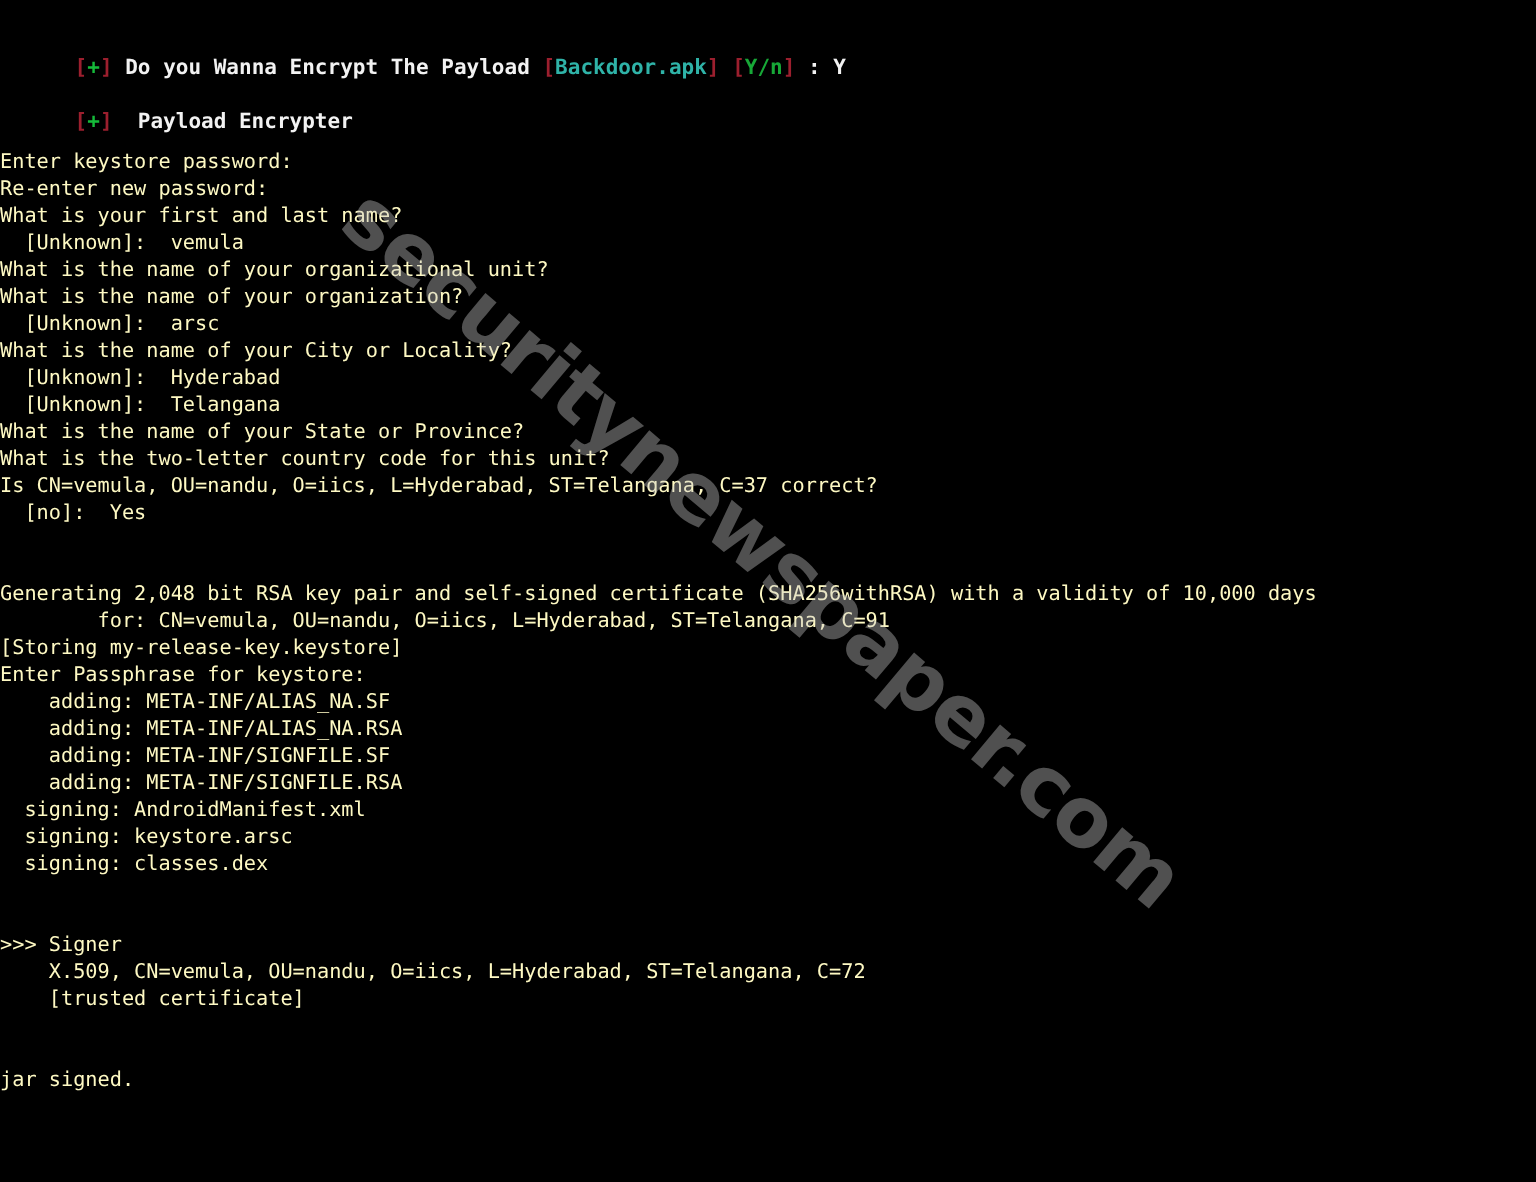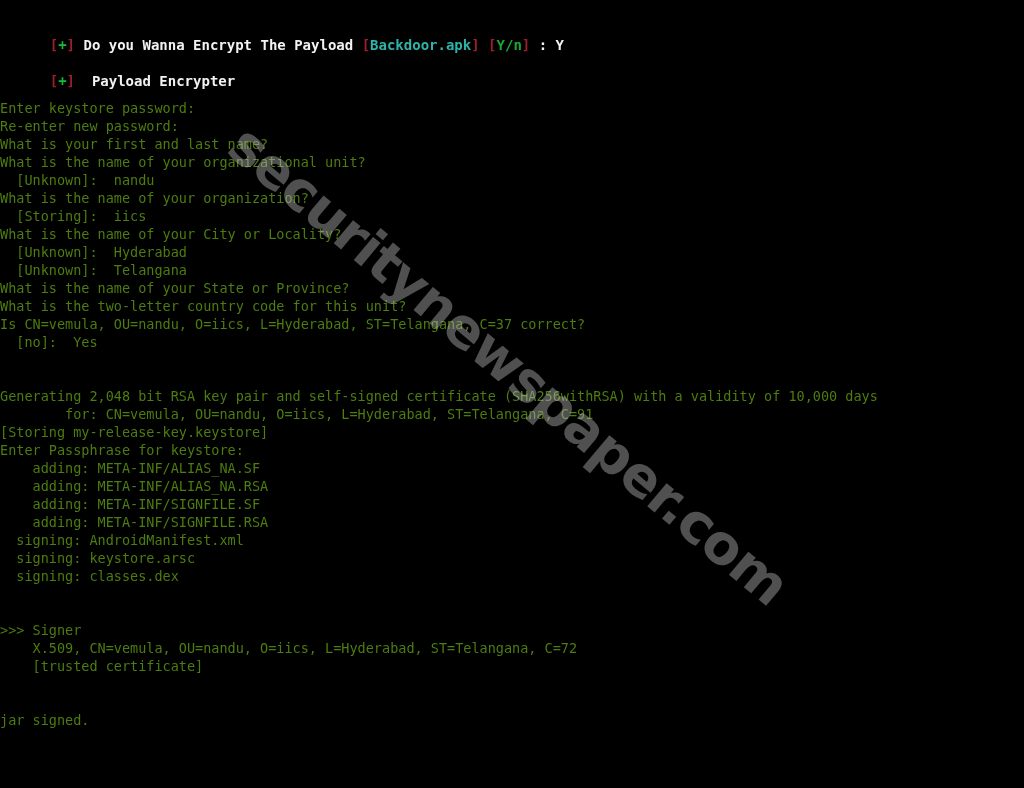--- a/index.html
+++ b/index.html
@@ -32,21 +32,21 @@
     font-family: "DejaVu Sans Mono", "Liberation Mono", monospace;
     font-size: 13.5px;
     line-height: 18px;
     height: 18px;
     white-space: pre;
     letter-spacing: 0px;
     padding-left: 0px;
   }
 
   
-  .c-blue    { color: #4d7c0f; }
+  .c-blue    { color: #fef9c3; }
   .c-white   { color: #f2f2f2; font-weight: bold; }
   .c-red     { color: #9c1f2e; font-weight: bold; }
   .c-green   { color: #15bb3a; font-weight: bold; }
   .c-cyan    { color: #2fb3a8; font-weight: bold; }
   .c-greenb  { color: #17a837; font-weight: bold; }
 
   .spacer { height: 18px; }
   .spacer-sm { height: 9px; }
 
   
@@ -96,24 +96,24 @@
     <span class="c-red">[</span><span class="c-green">+</span><span class="c-red">]</span><span class="c-white">  </span><span class="c-white">Payload Encrypter</span>
   </div>
 
   <div class="spacer"></div>
   <div class="spacer-sm"></div>
 
   <div>
     <div class="line c-blue">Enter keystore password:</div>
     <div class="line c-blue">Re-enter new password:</div>
     <div class="line c-blue">What is your first and last name?</div>
+    <div class="line c-blue">  [Unknown]:  vemula</div>
     <div class="line c-blue">What is the name of your organizational unit?</div>
-    <div class="line c-blue">  [Unknown]:  nandu</div>
     <div class="line c-blue">What is the name of your organization?</div>
-    <div class="line c-blue">  [Storing]:  iics</div>
+    <div class="line c-blue">  [Unknown]:  arsc</div>
     <div class="line c-blue">What is the name of your City or Locality?</div>
     <div class="line c-blue">  [Unknown]:  Hyderabad</div>
     <div class="line c-blue">  [Unknown]:  Telangana</div>
     <div class="line c-blue">What is the name of your State or Province?</div>
     <div class="line c-blue">What is the two-letter country code for this unit?</div>
     <div class="line c-blue">Is CN=vemula, OU=nandu, O=iics, L=Hyderabad, ST=Telangana, C=37 correct?</div>
     <div class="line c-blue">  [no]:  Yes</div>
   </div>
 
   <div class="spacer"></div>

